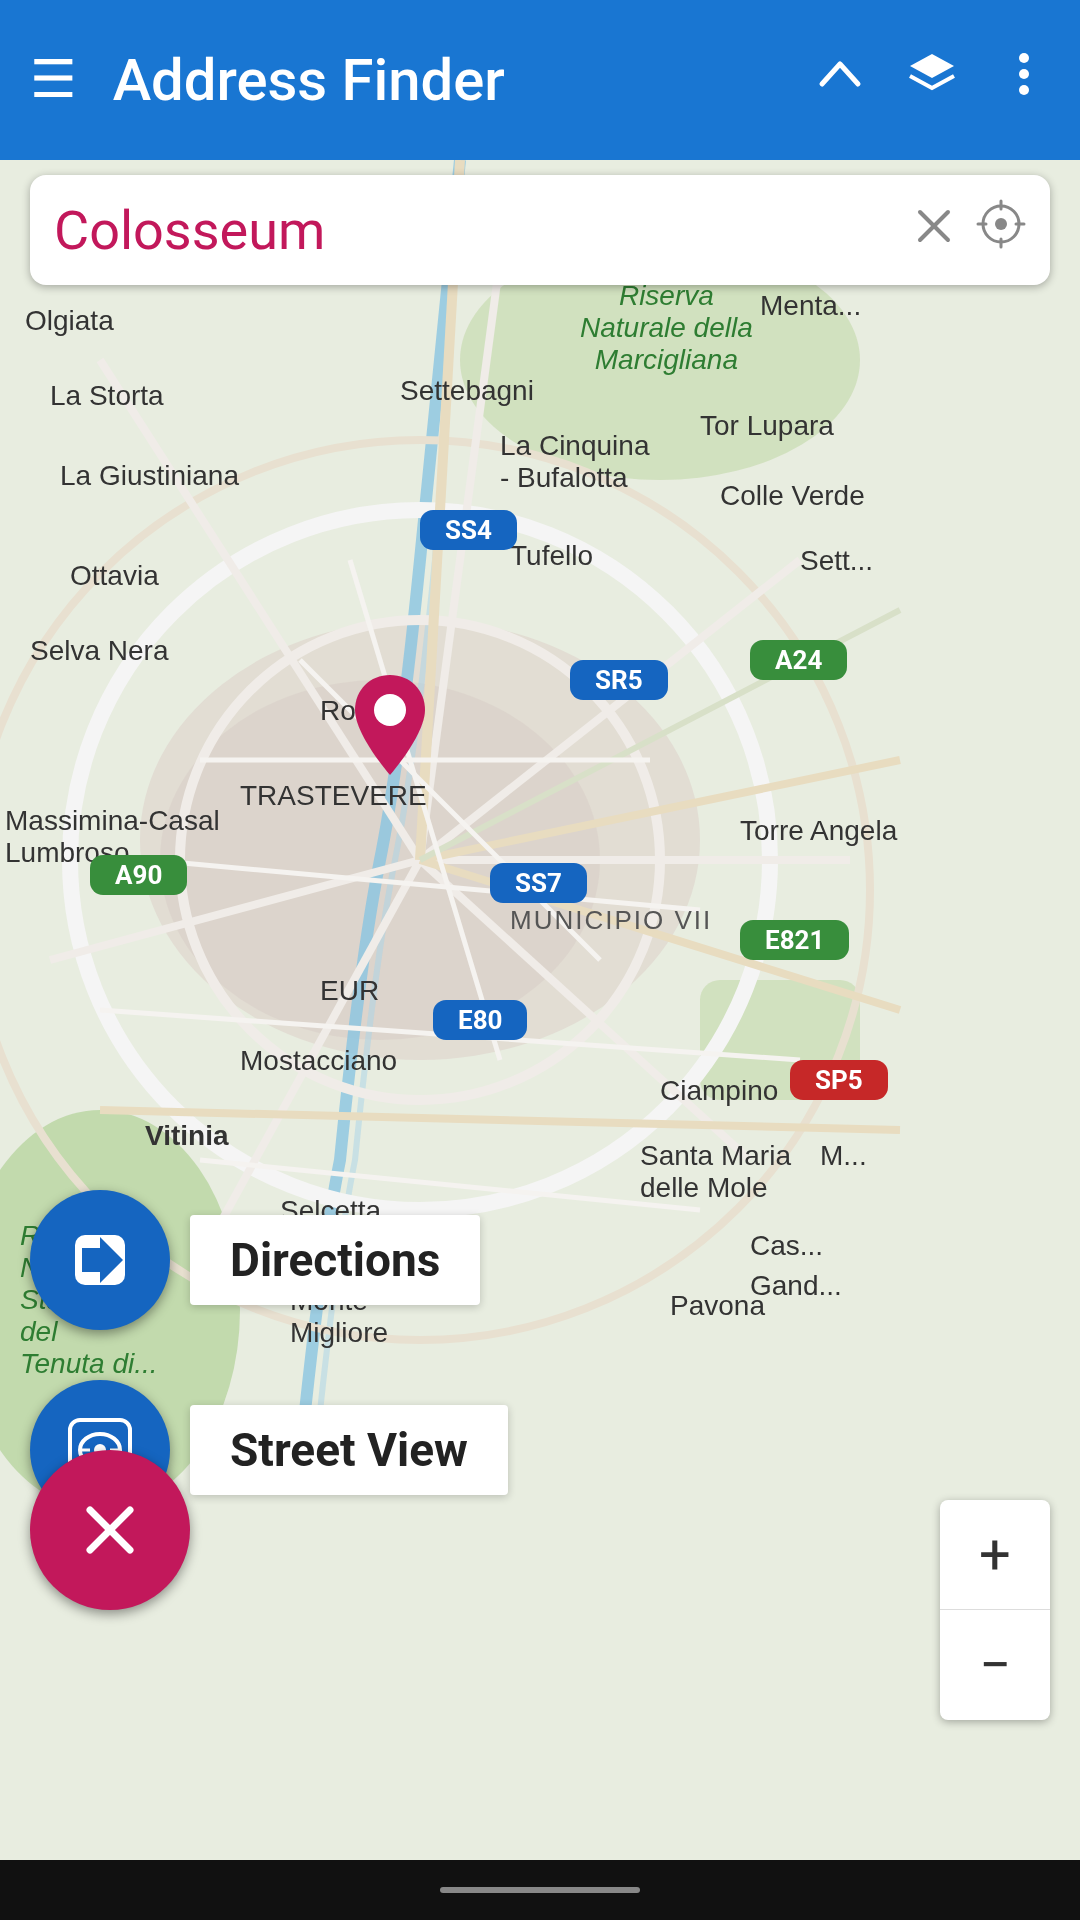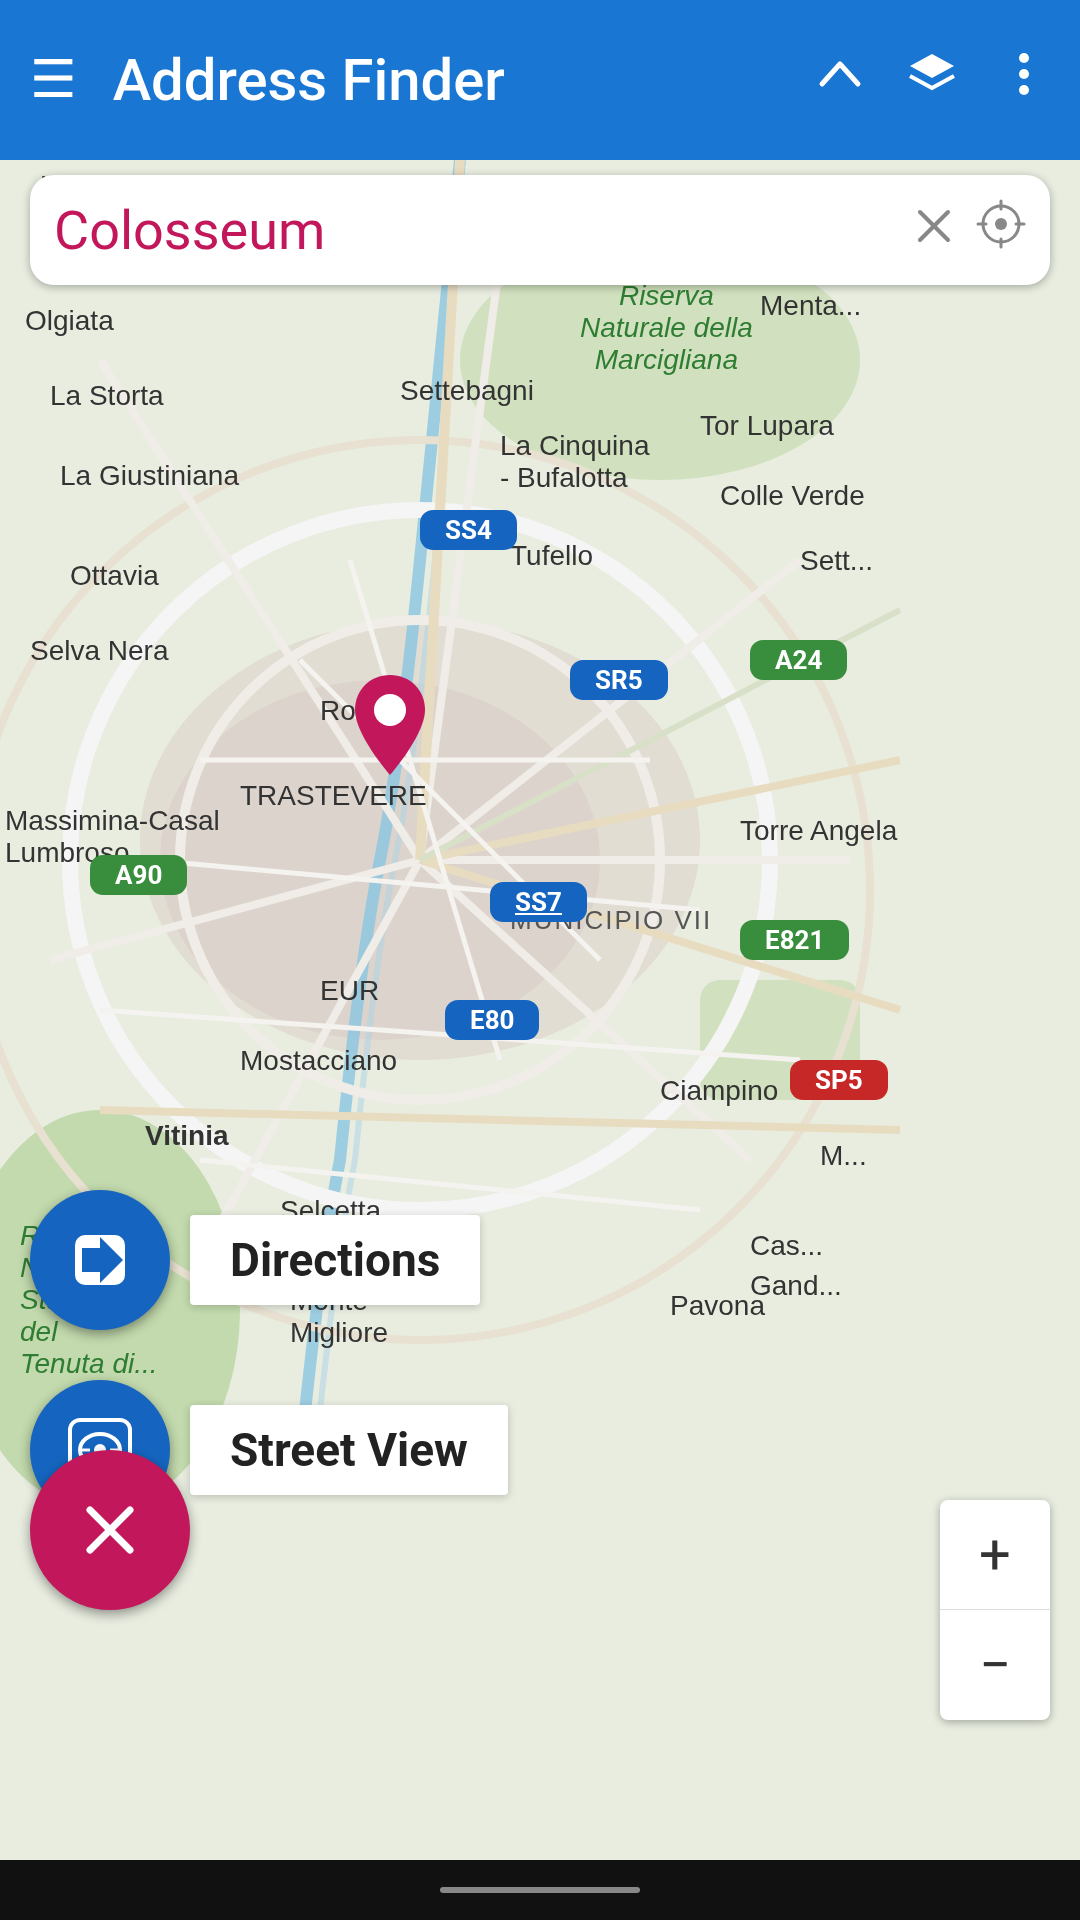--- a/index.html
+++ b/index.html
@@ -49,21 +49,21 @@
     }
 
     
     .search-bar {
       position: absolute;
       top: 175px;
       left: 30px;
       right: 30px;
       height: 110px;
       background: white;
-      border-radius: 24px;
+      border-radius: 16px;
       display: flex;
       align-items: center;
       padding: 0 24px;
       z-index: 100;
       box-shadow: 0 2px 8px rgba(0,0,0,0.3);
     }
     .search-text {
       flex: 1;
       font-size: 54px;
       color: #c2185b;
@@ -353,34 +353,35 @@
   <div style="position:absolute; top:535px; left:320px;" class="map-label">Rome</div>
   <div style="position:absolute; top:620px; left:240px;" class="map-label">TRASTEVERE</div>
   <div style="position:absolute; top:645px; left:5px;" class="map-label">Massimina-Casal<br>Lumbroso</div>
   <div style="position:absolute; top:655px; left:700px;padding-left:40px;" class="map-label">Torre Angela</div>
   <div style="position:absolute; top:815px; left:320px;" class="map-label">EUR</div>
   <div style="position:absolute; top:745px; left:510px; font-size:26px; color:#555; letter-spacing:2px;" class="map-label">MUNICIPIO VII</div>
   <div style="position:absolute; top:885px; left:240px;" class="map-label">Mostacciano</div>
   <div style="position:absolute; top:915px; left:660px;" class="map-label">Ciampino</div>
   <div style="position:absolute; top:960px; left:145px;font-weight:bold;" class="map-label">Vitinia</div>
   <div style="position:absolute; top:1035px; left:280px;" class="map-label">Selcetta</div>
+  <div style="position:absolute; top:980px; left:640px;" class="map-label">Santa Maria<br>delle Mole</div>
   <div style="position:absolute; top:980px; left:820px;" class="map-label">M...</div>
   <div style="position:absolute; top:1070px; left:750px;" class="map-label">Cas...</div>
   <div style="position:absolute; top:1110px; left:750px;" class="map-label">Gand...</div>
   <div style="position:absolute; top:1125px; left:290px;" class="map-label">Monte<br>Migliore</div>
   <div style="position:absolute; top:1130px; left:670px;" class="map-label">Pavona</div>
   <div style="position:absolute; top:1060px; left:20px;" class="map-label map-label-green">Riserva<br>Naturale<br>Statale<br>del<br>Tenuta di...</div>
 
   <div class="road-badge" style="top:350px; left:420px;">SS4</div>
   <div class="road-badge" style="top:500px; left:570px;">SR5</div>
   <div class="road-badge road-badge-green" style="top:480px; left:750px;">A24</div>
   <div class="road-badge road-badge-green" style="top:695px; left:90px;">A90</div>
-  <div class="road-badge" style="top:722px; left:490px;text-decoration:underline;">SS7</div>
+  <div class="road-badge" style="top:703px; left:490px;">SS7</div>
   <div class="road-badge road-badge-green" style="top:760px; left:740px;">E821</div>
-  <div class="road-badge" style="top:840px; left:445px;">E80</div>
+  <div class="road-badge" style="top:840px; left:433px;">E80</div>
   <div class="road-badge" style="top:900px; left:790px; background:#c62828;">SP5</div>
 
   <div class="location-pin">
     <svg width="80" height="110" viewBox="0 0 80 110">
       <path d="M40 5 C20 5 5 20 5 40 C5 65 40 105 40 105 C40 105 75 65 75 40 C75 20 60 5 40 5 Z" fill="#c2185b"></path>
       <circle cx="40" cy="40" r="16" fill="white"></circle>
     </svg>
   </div>
 
   <div class="fab-container">

